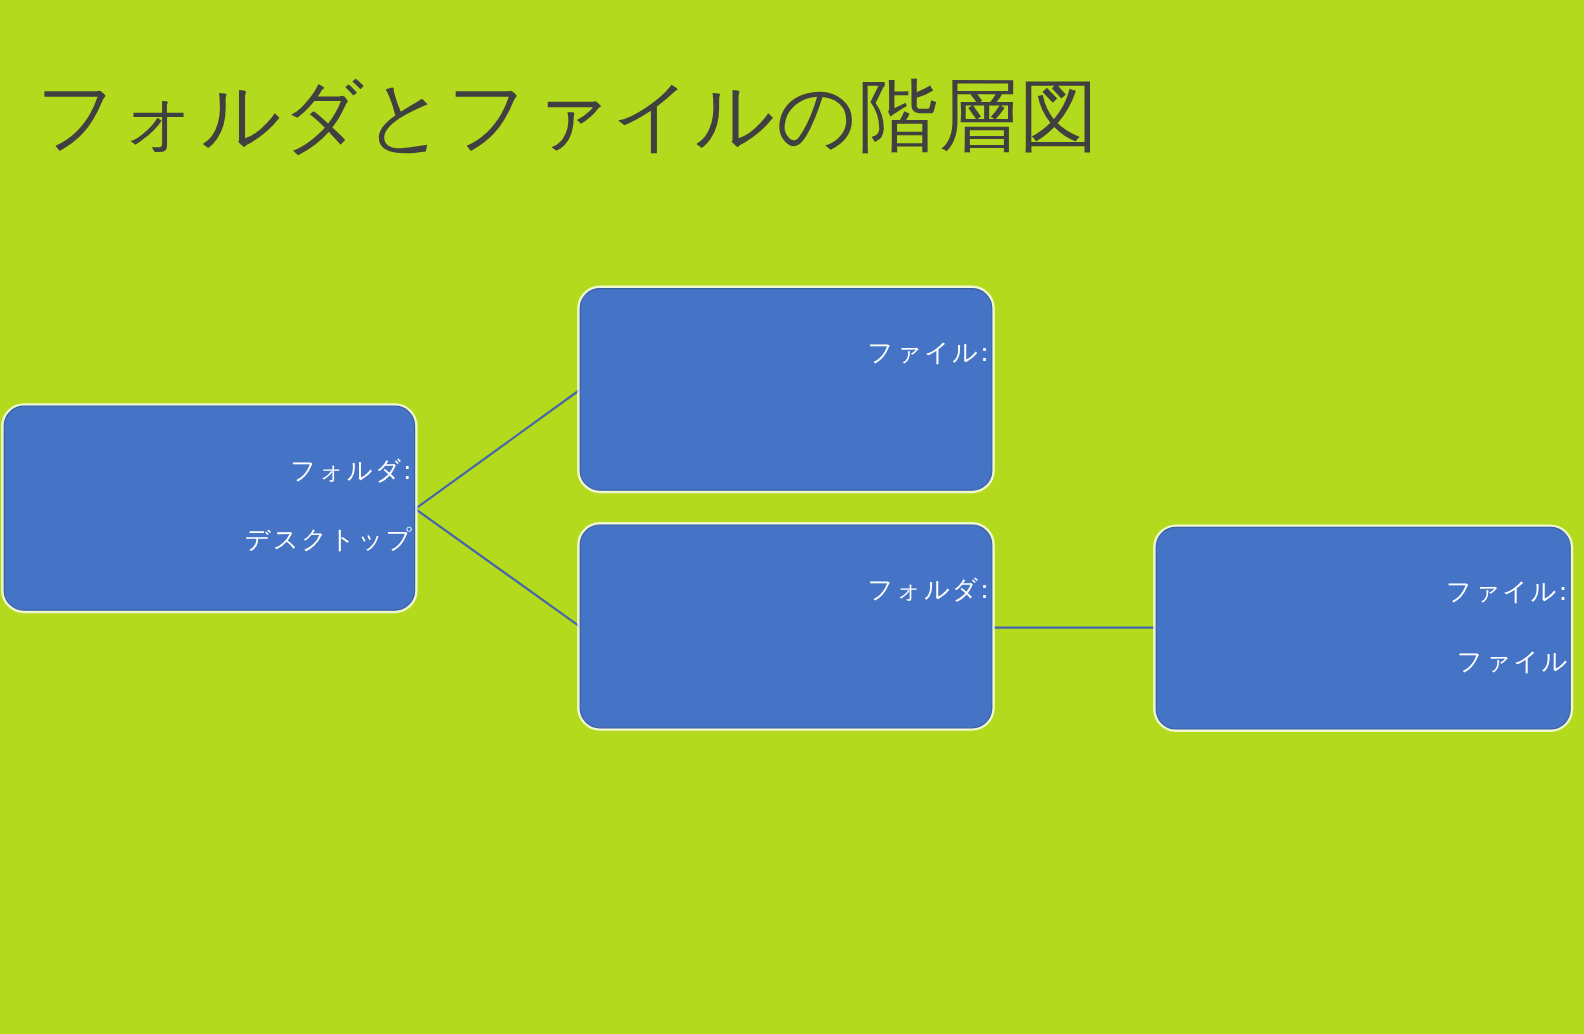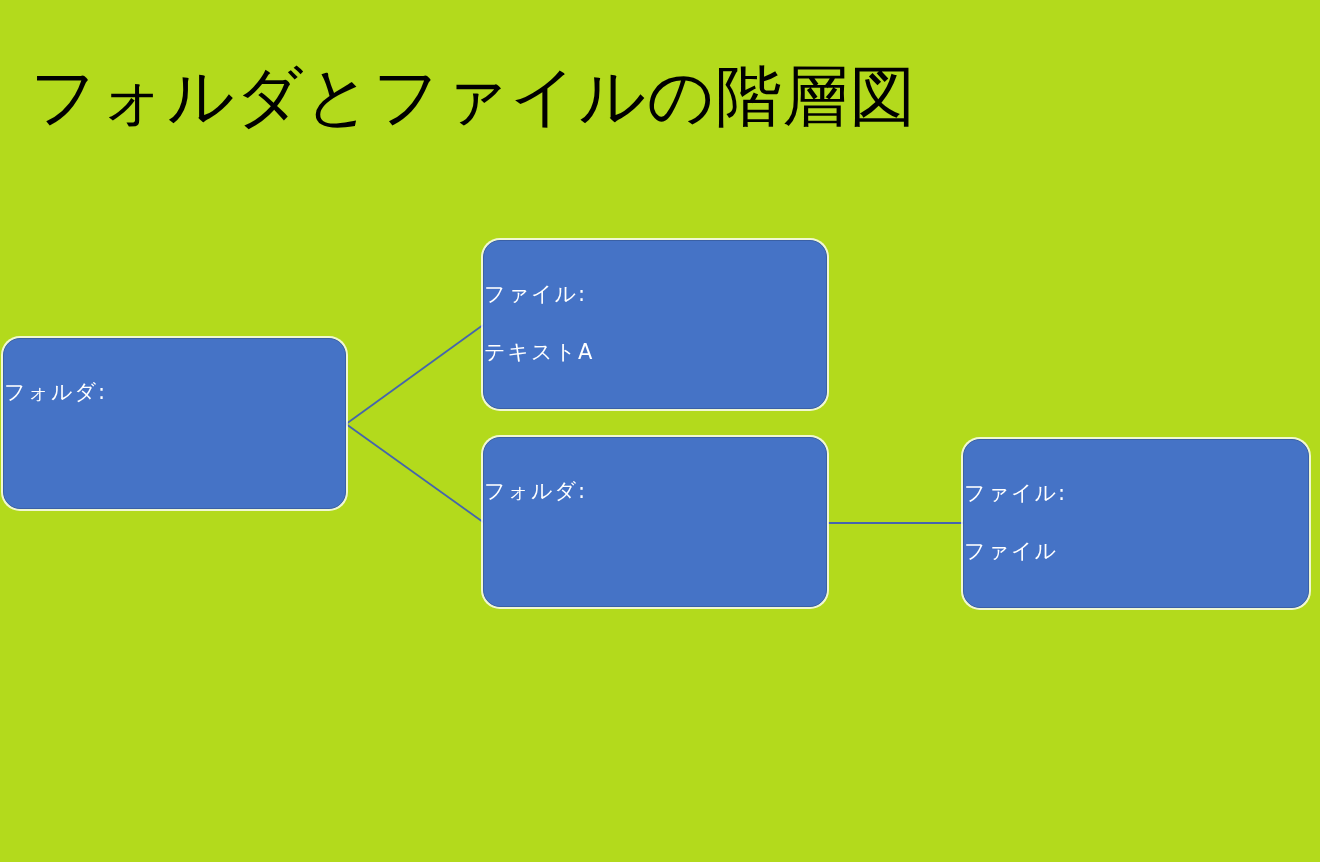--- a/index.html
+++ b/index.html
@@ -17,41 +17,41 @@
   .canvas {
     position: absolute;
     inset: 0;
   }
   .slide-title {
     position: absolute;
     left: 30px;
     top: 52px;
     font-size: 66px;
     font-weight: 400;
-    color: #000000;
+    color: #404040;
     letter-spacing: 1px;
     white-space: nowrap;
   }
   #connector-layer {
     position: absolute;
     left: 0;
     top: 0;
     width: 1320px;
     height: 862px;
     pointer-events: none;
   }
   .node {
     position: absolute;
     background: #4573c6;
     border: 1px solid #3a60a5;
     border-radius: 17px;
     box-shadow: 0 0 0 2px rgba(255,255,255,0.8);
     box-sizing: border-box;
     color: #ffffff;
-    text-align: left;
+    text-align: right;
   }
   .node-text {
     padding-top: 24px;
     line-height: 58px;
     font-size: 21px;
     letter-spacing: 2px;
   }
   .node-line {
     display: block;
     white-space: nowrap;
@@ -70,27 +70,27 @@
 
   <svg id="connector-layer" viewBox="0 0 1320 862" xmlns="http://www.w3.org/2000/svg">
     <line x1="346" y1="424" x2="483" y2="325" stroke="#4565ad" stroke-width="1.8"></line>
     <line x1="346" y1="424" x2="483" y2="522" stroke="#4565ad" stroke-width="1.8"></line>
     <line x1="828" y1="523" x2="963" y2="523" stroke="#4565ad" stroke-width="1.8"></line>
   </svg>
 
   <div class="node" id="node-desktop">
     <div class="node-text">
       <span class="node-line">フォルダ:</span>
+      <span class="node-line">デスクトップ</span>
     </div>
   </div>
 
   <div class="node" id="node-text-a">
     <div class="node-text">
       <span class="node-line">ファイル:</span>
-      <span class="node-line">テキストA</span>
     </div>
   </div>
 
   <div class="node" id="node-work">
     <div class="node-text">
       <span class="node-line">フォルダ:</span>
     </div>
   </div>
 
   <div class="node" id="node-workmemo">

